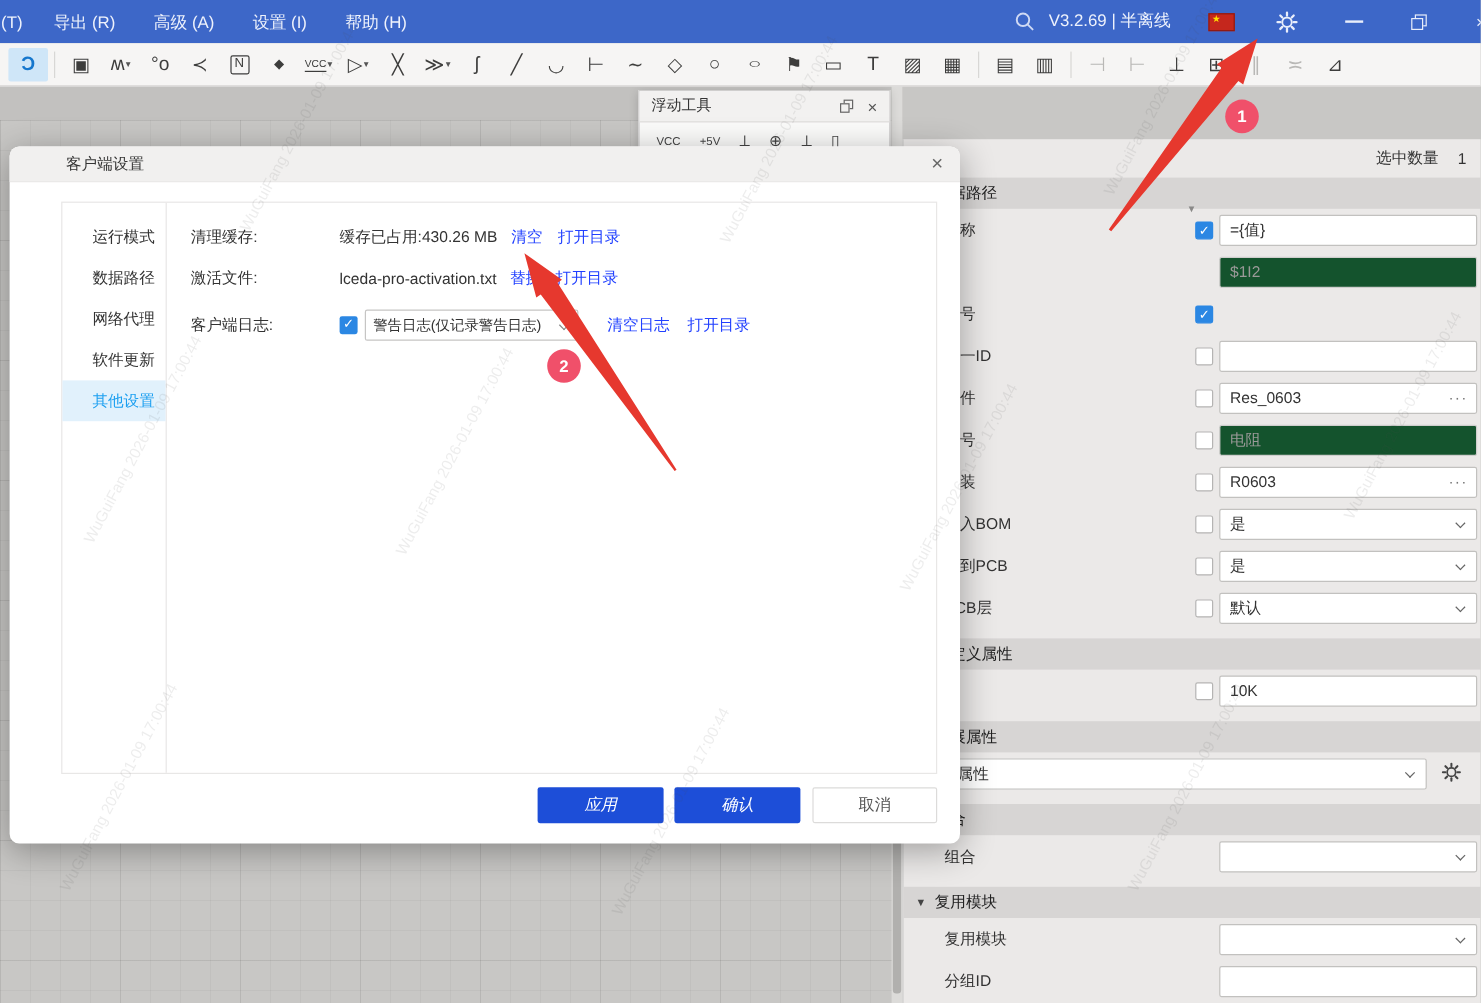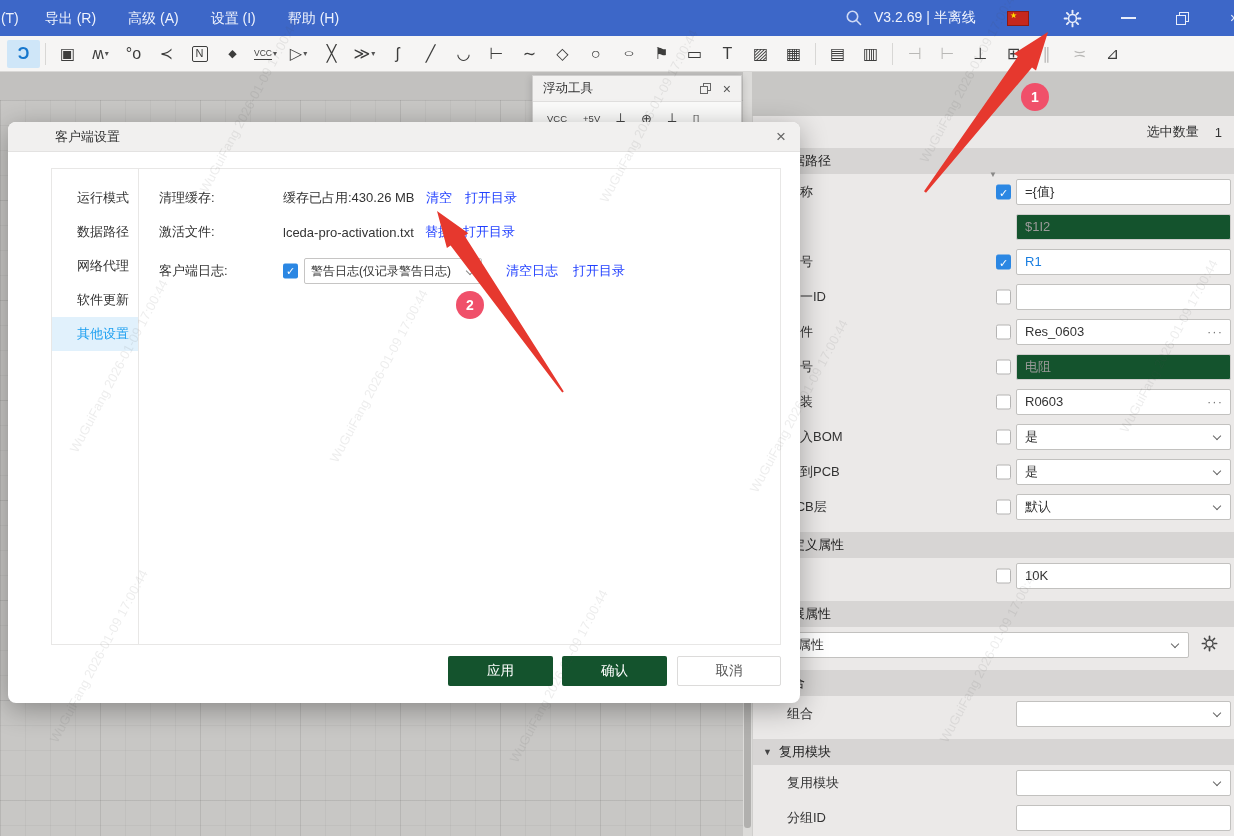--- a/index.html
+++ b/index.html
@@ -107,21 +107,21 @@
   a.lnk { color:#2140ff; text-decoration:none; }
   .dlg-cb { position:absolute; left:231px; top:50%; transform:translateY(-50%); width:15px; height:15px;
             background:#2b87e3; border-radius:2px; color:#fff; font-size:11px; line-height:15px; text-align:center; }
   .dlg-select { position:absolute; left:252px; top:50%; transform:translateY(-50%); width:178px; height:26px;
                 background:#fff; border:1px solid #c6c5c4; border-radius:2px; font-size:12px; line-height:24px;
                 padding:0 6px; color:#333; white-space:nowrap; }
   .dlg-select .chev { position:absolute; right:8px; top:9px; width:6px; height:6px; border:solid #888;
                       border-width:0 1.3px 1.3px 0; transform:rotate(45deg); }
   .dlg-btn { position:absolute; top:534px; width:105px; height:30px; border-radius:2px; font-size:13.5px;
              display:flex; align-items:center; justify-content:center; cursor:default; }
-  .dlg-btn.primary { background:#14532d; color:#fff; }
+  .dlg-btn.primary { background:#1d4ed8; color:#fff;font-style:italic; }
   .dlg-btn.plain { background:#fff; color:#555; border:1px solid #dcdbda; width:104px; }
 
   
   .wm { position:absolute; z-index:30; color:rgba(80,80,80,0.10); font-size:13px; white-space:nowrap;
         transform:rotate(-62deg); transform-origin:left bottom; pointer-events:none; }
   .annot { position:absolute; left:0; top:0; z-index:40; pointer-events:none; }
   .badge-num { font:bold 14px "Liberation Sans",sans-serif; fill:#fff; text-anchor:middle; }
 </style>
 </head>
 <body>
@@ -326,21 +326,20 @@
         <span class="cb checked">✓</span>
         <div class="ctrl">={值}</div>
       </div>
       <div class="prow">
         <span class="plabel"></span>
         <div class="ctrl disabled">$1I2</div>
       </div>
       <div class="prow">
         <span class="plabel">位号</span>
         <span class="cb checked">✓</span>
-        <div class="ctrl blue">R1</div>
       </div>
       <div class="prow">
         <span class="plabel">唯一ID</span>
         <span class="cb"></span>
         <div class="ctrl"></div>
       </div>
       <div class="prow">
         <span class="plabel">器件</span>
         <span class="cb"></span>
         <div class="ctrl">Res_0603<span class="more">···</span></div>

